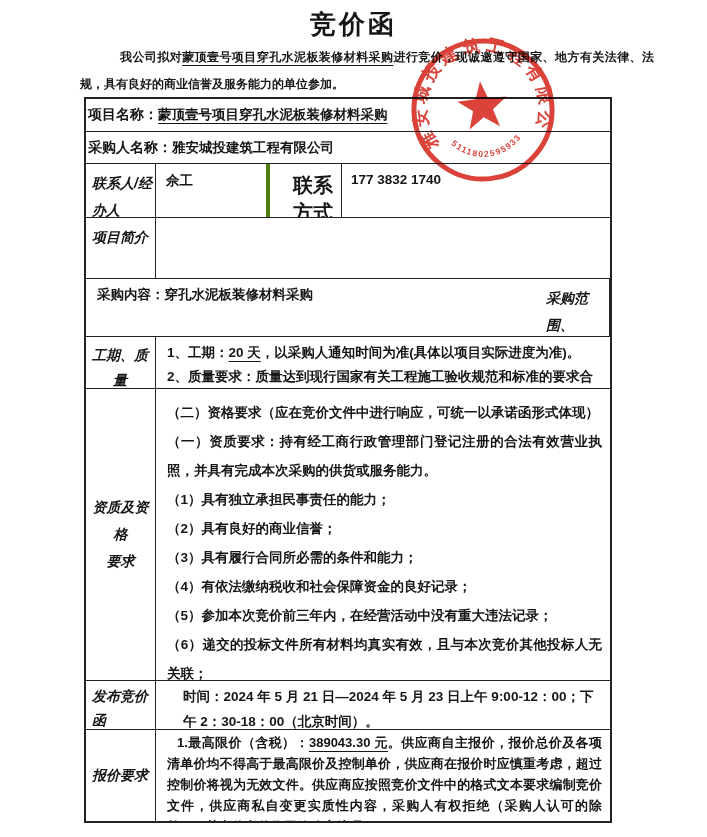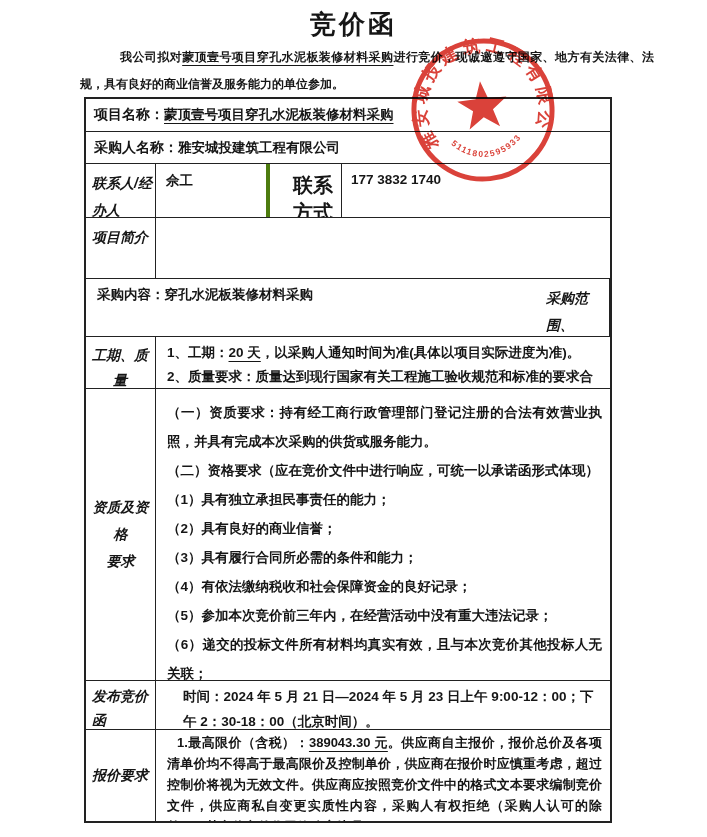--- a/index.html
+++ b/index.html
@@ -29,21 +29,21 @@
   .row:first-child { border-top:none; }
   .cell { overflow:hidden; }
   .lbl-cell {
     width:70px; flex:0 0 70px; border-right:1px solid #222;
     font-size:14px; font-weight:700; line-height:27px;
     padding:6px 3px 0 6px; white-space:pre-line;font-style:italic;
   }
   .content-cell { flex:1 1 auto; padding:4px 8px 0 11px; }
 
   .r-single { height:32px; }
-  .r-single .cell { display:flex; align-items:center; padding-left:8px; width:100%; }
+  .r-single .cell { display:flex; align-items:center; padding-left:2px; width:100%; }
   .r-single .lbl { font-weight:700; font-size:14px; }
   .r-single .val { font-weight:700; }
 
   .r-contact { height:54px; }
   .r-contact .c2 { width:114px; flex:0 0 114px; border-right:4px solid #4d7c0f; padding:8px 4px 0 10px; }
   .r-contact .c3 { width:72px; flex:0 0 72px; border-right:1px solid #222; padding:8px 8px 0 7px; font-weight:700; font-size:20px;text-align:right; }
   .r-contact .c4 { flex:1 1 auto; padding:8px 4px 0 9px; }
 
   .r-overview { height:61px; }
   .r-overview .content-cell { line-height:25px; padding-top:6px; text-align:justify; }
@@ -124,22 +124,22 @@
       <div class="cell content-cell">
         <div><span>1、工期：</span><span class="u">20 天</span><span>，以采购人通知时间为准(具体以项目实际进度为准)。</span></div>
         <div>2、质量要求：质量达到现行国家有关工程施工验收规范和标准的要求合格标准。</div>
       </div>
     </div>
 
     <div class="row r-qual">
       <div class="cell lbl-cell">资质及资格
 要求</div>
       <div class="cell content-cell">
+        <p>（二）资格要求（应在竞价文件中进行响应，可统一以承诺函形式体现）</p>
         <p>（一）资质要求：持有经工商行政管理部门登记注册的合法有效营业执照，并具有完成本次采购的供货或服务能力。</p>
-        <p>（二）资格要求（应在竞价文件中进行响应，可统一以承诺函形式体现）</p>
         <p>（1）具有独立承担民事责任的能力；</p>
         <p>（2）具有良好的商业信誉；</p>
         <p>（3）具有履行合同所必需的条件和能力；</p>
         <p>（4）有依法缴纳税收和社会保障资金的良好记录；</p>
         <p>（5）参加本次竞价前三年内，在经营活动中没有重大违法记录；</p>
         <p>（6）递交的投标文件所有材料均真实有效，且与本次竞价其他投标人无关联；</p>
 
       </div>
     </div>
 

